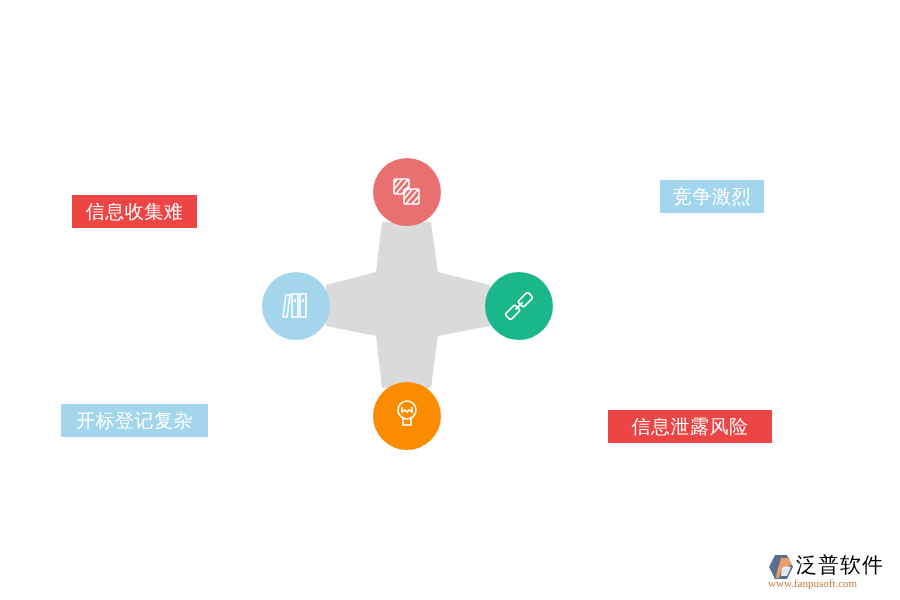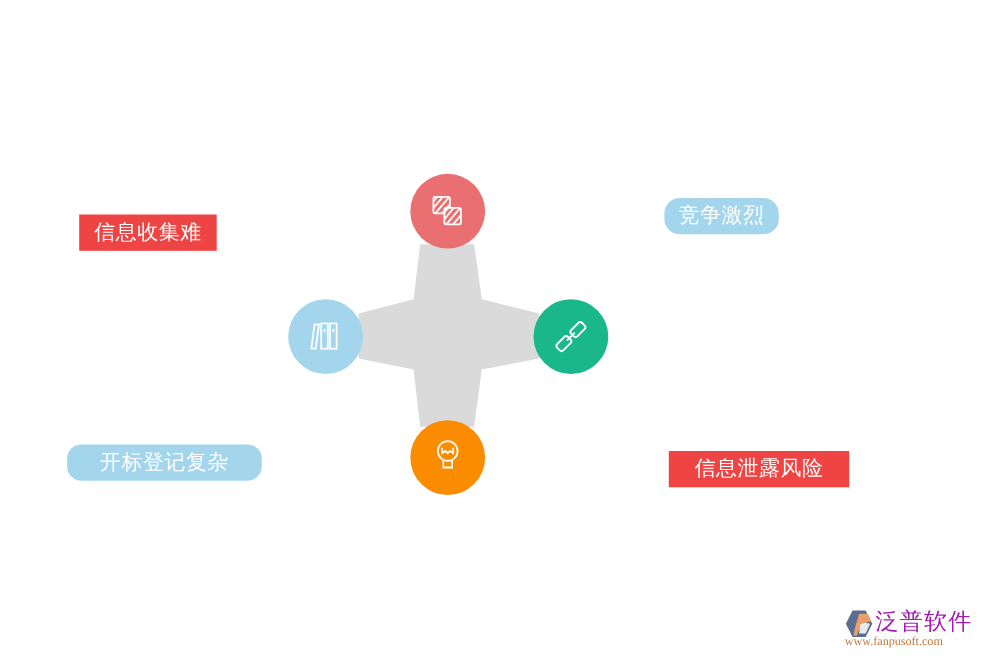--- a/index.html
+++ b/index.html
@@ -15,21 +15,21 @@
       font-family: "DejaVu Sans", "Liberation Sans", sans-serif;
       white-space: nowrap; letter-spacing: 0.5px;
     }
     .label.red { background: #ef4444; }
     .label.blue { background: #A3D6EC; }
     .logo {
       position: absolute; left: 768px; top: 552px; width: 126px; height: 40px;
     }
     .logo-icon { position: absolute; left: 0; top: 2px; width: 26px; height: 26px; }
     .logo-name {
-      position: absolute; left: 28px; top: -1px; font-size: 21px; color: #a21caf;
+      position: absolute; left: 28px; top: -1px; font-size: 21px; color: #000000;
       font-family: "DejaVu Sans", "Liberation Sans", sans-serif; white-space: nowrap;
       letter-spacing: 1px;
     }
     .logo-url {
       position: absolute; left: 0; top: 25px; font-size: 11px; color: #C47A3F;
       font-family: Liberation Serif, serif; white-space: nowrap;
     }
   </style>
 </head>
 <body>
@@ -92,22 +92,22 @@
       <circle cx="407" cy="416" r="34" fill="#FB8C00"></circle>
       <g fill="none" stroke="#ffffff" stroke-width="1.6">
         <circle cx="407" cy="410" r="9"></circle>
         <path d="M403 418 L403 425 L411 425 L411 418"></path>
         <path d="M402 407 L402 412 L405 410 L407 412 L409 410 L412 412 L412 407"></path>
       </g>
     </g>
   </svg>
 
   <div class="label red" style="left:72px; top:195px; width:125px;">信息收集难</div>
-  <div class="label blue" style="left:604px; top:180px; width:104px;border-radius:14px;">竞争激烈</div>
-  <div class="label blue" style="left:61px; top:404px; width:177px;border-radius:13px;">开标登记复杂</div>
+  <div class="label blue" style="left:660px; top:180px; width:104px;">竞争激烈</div>
+  <div class="label blue" style="left:61px; top:404px; width:147px;">开标登记复杂</div>
   <div class="label red" style="left:608px; top:410px; width:164px;">信息泄露风险</div>
 </div>
 
 <div class="logo">
   <svg class="logo-icon" viewBox="0 0 26 26">
     <path d="M7 1 L19 1 L25 13 L19 25 L7 25 L1 13 Z" fill="#5B6E8D"></path>
     <path d="M13 4 L21 4 L24 11 C18 11 13 16 11 24 L8 24 C9 15 12 9 13 4 Z" fill="#E9A06A"></path>
     <path d="M14 14 C17 12 20 12 23 13 L19 22 L13 22 Z" fill="#ffffff" opacity="0.85"></path>
   </svg>
   <div class="logo-name">泛普软件</div>

